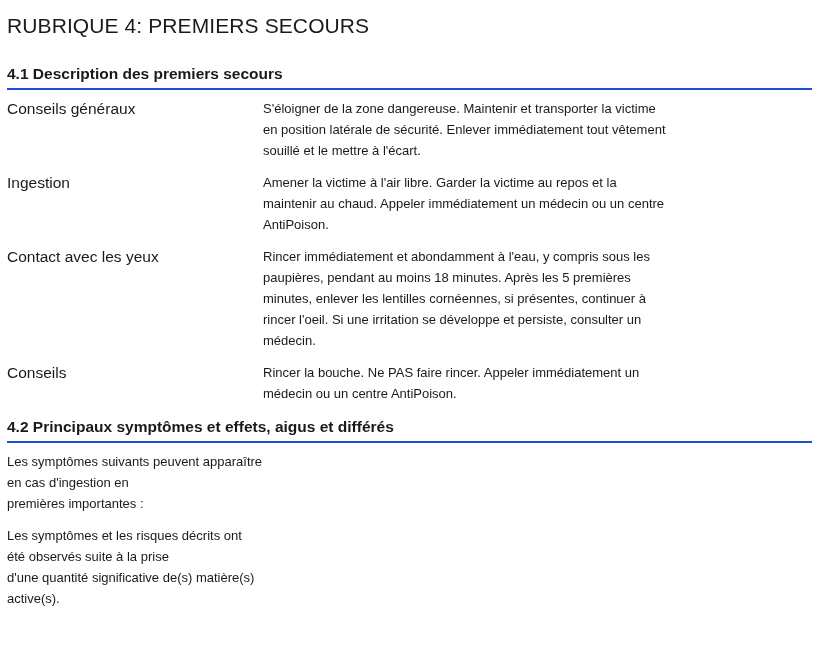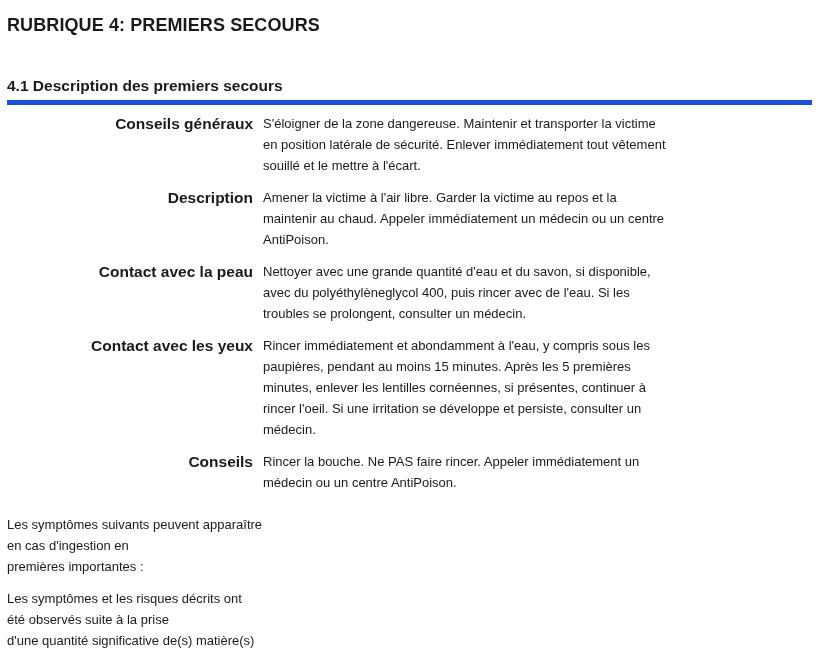--- a/index.html
+++ b/index.html
@@ -15,48 +15,47 @@
     color: #1a1a1a;
     -webkit-font-smoothing: antialiased;
   }
   .page {
     box-sizing: border-box;
     width: 834px;
     height: 656px;
     padding: 15px 22px 0 7px;
   }
   .section-title {
-    font-size: 18px;
-    font-weight: bold;
+    font-size: 21px;
+    font-weight: normal;
     line-height: 21px;
-    margin: 0 0 40px 0;
+    margin: 0 0 28px 0;
     letter-spacing: 0.1px;
   }
   .subsection-title {
     font-size: 15.5px;
     font-weight: bold;
     line-height: 19px;
     margin: 0;
     padding-bottom: 5px;
-    border-bottom: 5px solid #1d4ed8;
+    border-bottom: 2px solid #1d4ed8;
   }
   .subsection-body {
     padding-top: 8px;
   }
   .row {
     display: grid;
     grid-template-columns: 256px 1fr;
     align-items: start;
   }
   .row-label {
     font-size: 15.5px;
-    font-weight: bold;
+    font-weight: normal;
     line-height: 21px;
     padding-right: 10px;
-    text-align: right;
   }
   .row-text p {
     margin: 0 0 11px 0;
     font-size: 13px;
     line-height: 21px;
     white-space: pre-line;
   }
   .subsection { margin: 0; }
   .subsection + .subsection { margin-top: 2px; }
 </style>
@@ -74,60 +73,53 @@
       <div class="row">
         <div class="row-label">Conseils généraux</div>
         <div class="row-text">
           <p>S'éloigner de la zone dangereuse. Maintenir et transporter la victime
 en position latérale de sécurité. Enlever immédiatement tout vêtement
 souillé et le mettre à l'écart.</p>
         </div>
       </div>
 
       <div class="row">
-        <div class="row-label">Description</div>
+        <div class="row-label">Ingestion</div>
         <div class="row-text">
           <p>Amener la victime à l'air libre. Garder la victime au repos et la
 maintenir au chaud. Appeler immédiatement un médecin ou un centre
 AntiPoison.</p>
         </div>
       </div>
 
-      <div class="row">
-        <div class="row-label">Contact avec la peau</div>
-        <div class="row-text">
-          <p>Nettoyer avec une grande quantité d'eau et du savon, si disponible,
-avec du polyéthylèneglycol 400, puis rincer avec de l'eau. Si les
-troubles se prolongent, consulter un médecin.</p>
-        </div>
-      </div>
 
       <div class="row">
         <div class="row-label">Contact avec les yeux</div>
         <div class="row-text">
           <p>Rincer immédiatement et abondamment à l'eau, y compris sous les
-paupières, pendant au moins 15 minutes. Après les 5 premières
+paupières, pendant au moins 18 minutes. Après les 5 premières
 minutes, enlever les lentilles cornéennes, si présentes, continuer à
 rincer l'oeil. Si une irritation se développe et persiste, consulter un
 médecin.</p>
         </div>
       </div>
 
       <div class="row">
         <div class="row-label">Conseils</div>
         <div class="row-text">
           <p>Rincer la bouche. Ne PAS faire rincer. Appeler immédiatement un
 médecin ou un centre AntiPoison.</p>
         </div>
       </div>
 
     </div>
   </div>
 
   <div class="subsection">
+    <h2 class="subsection-title">4.2 Principaux symptômes et effets, aigus et différés</h2>
     <div class="subsection-body">
 
       <div class="row">
         <div class="row-text">
           <p>Les symptômes suivants peuvent apparaître en cas d'ingestion en
 premières importantes :</p>
           <p>Les symptômes et les risques décrits ont été observés suite à la prise
 d'une quantité significative de(s) matière(s) active(s).</p>
         </div>
       </div>

